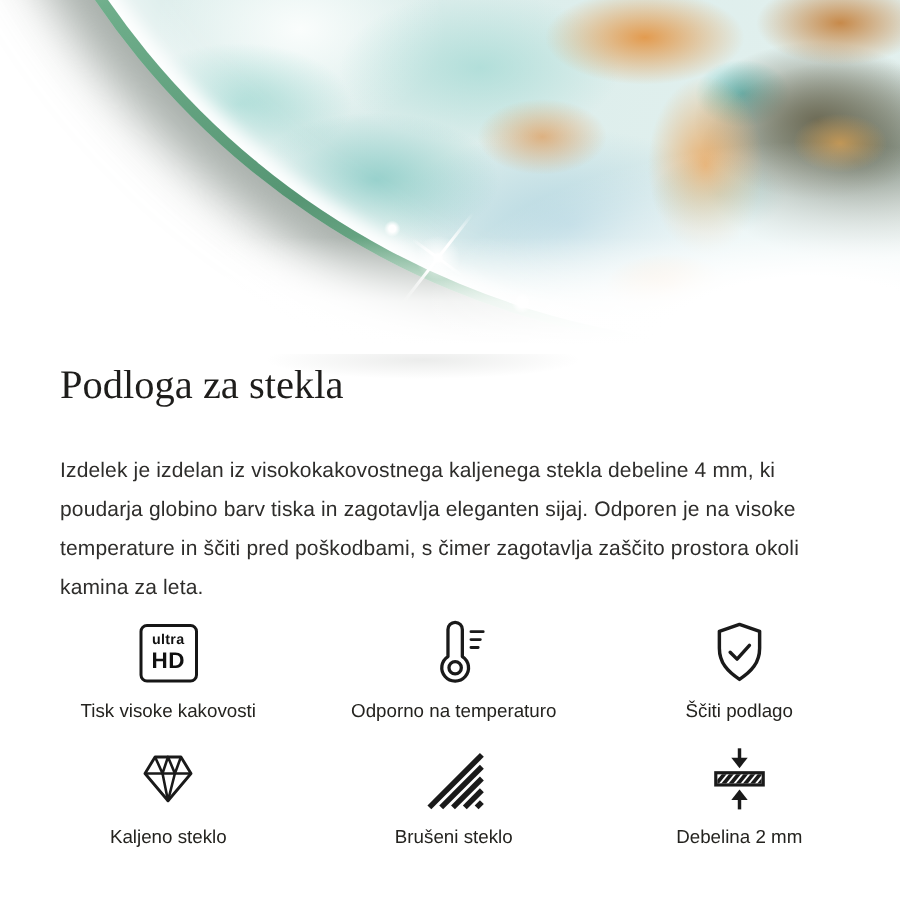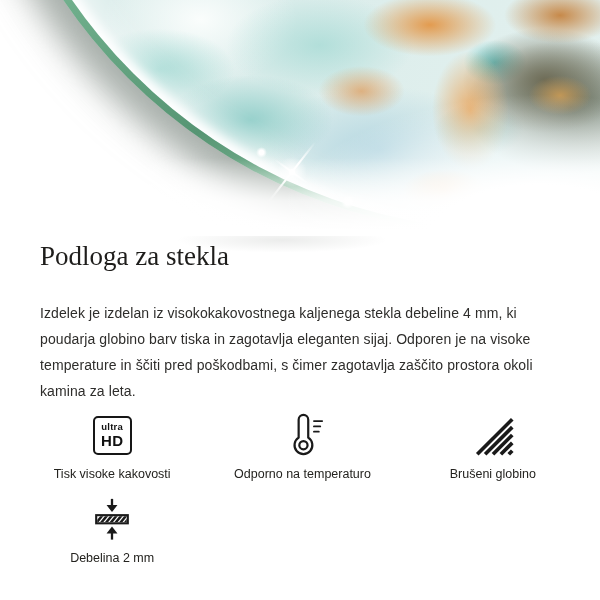--- a/index.html
+++ b/index.html
@@ -211,35 +211,55 @@
     <div class="icon-wrap">
       <svg width="46" height="46" viewBox="0 0 48 48">
         <path class="icon-stroke" stroke-width="2.3" stroke-linejoin="round" d="M20.5 8 a5 5 0 0 1 10 0 v18.8 a9.3 9.3 0 1 1 -10 0 z"></path>
         <circle class="icon-stroke" stroke-width="2.3" cx="25.5" cy="34.6" r="4.3"></circle>
         <path class="icon-stroke" stroke-width="2" stroke-linecap="round" d="M36.5 9.5 h8.5 M36.5 15 h6.5 M36.5 20.5 h5"></path>
       </svg>
     </div>
     <span class="feature-label">Odporno na temperaturo</span>
   </div>
 
-
+  <div class="feature">
+    <div class="icon-wrap">
+      <svg width="46" height="46" viewBox="0 0 48 48">
+        <path class="icon-stroke" stroke-width="2.4" stroke-linejoin="round" d="M24 4.5 L10 9.3 V21 c0 10.2 5.8 16.3 14 21.7 c8.2 -5.4 14 -11.5 14 -21.7 V9.3 Z"></path>
+        <path class="icon-stroke" stroke-width="2.4" stroke-linecap="round" stroke-linejoin="round" d="M17.5 23.8 l4.8 4.8 8.6 -9.6"></path>
+      </svg>
+    </div>
+    <span class="feature-label">Ščiti podlago</span>
+  </div>
+
+  <div class="feature">
+    <div class="icon-wrap">
+      <svg width="46" height="46" viewBox="0 0 48 48">
+        <path class="icon-stroke" stroke-width="2" stroke-linejoin="round" d="M15 9 h18 l7 11.5 L24 39.5 L8 20.5 Z"></path>
+        <path class="icon-stroke" stroke-width="1.8" d="M8 20.5 h32"></path>
+        <path class="icon-stroke" stroke-width="1.8" stroke-linejoin="round" d="M15 9 l5.2 11.5 L24 9 l4.8 11.5 L33 9"></path>
+        <path class="icon-stroke" stroke-width="1.8" stroke-linejoin="round" d="M20.2 20.5 L24 39.5 L28.8 20.5"></path>
+      </svg>
+    </div>
+    <span class="feature-label">Kaljeno steklo</span>
+  </div>
 
   <div class="feature">
     <div class="icon-wrap">
       <svg width="42" height="42" viewBox="0 0 48 48">
         <g stroke="#1a1a1a" stroke-width="4.2">
           <path d="M6 46 L46 6"></path>
           <path d="M15 46 L46 15"></path>
           <path d="M24 46 L46 24"></path>
           <path d="M33 46 L46 33"></path>
           <path d="M42 46 L46 42"></path>
         </g>
       </svg>
     </div>
-    <span class="feature-label">Brušeni globino</span>
+    <span class="feature-label">Brušeni steklo</span>
   </div>
 
   <div class="feature">
     <div class="icon-wrap">
       <svg width="46" height="46" viewBox="0 0 48 48">
         <defs>
           <clipPath id="barClip">
               <rect x="8.6" y="21.1" width="30.8" height="6.3"></rect>
             </clipPath>
         </defs>

